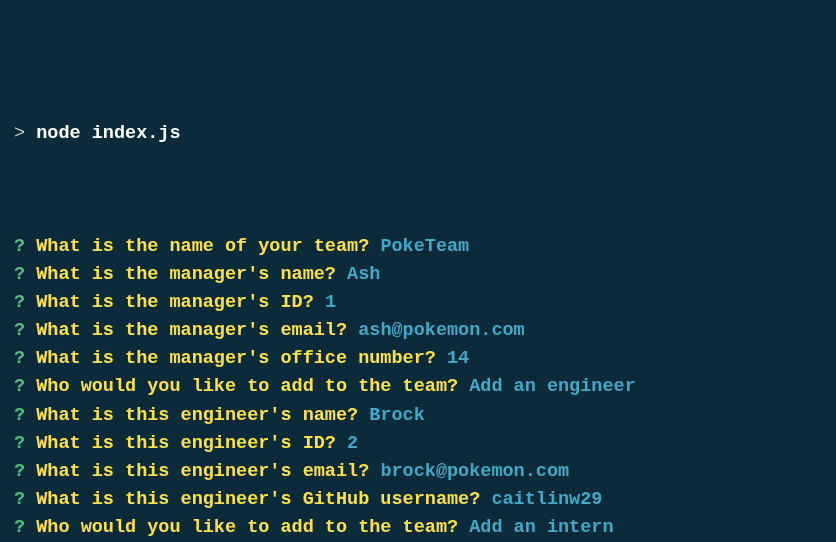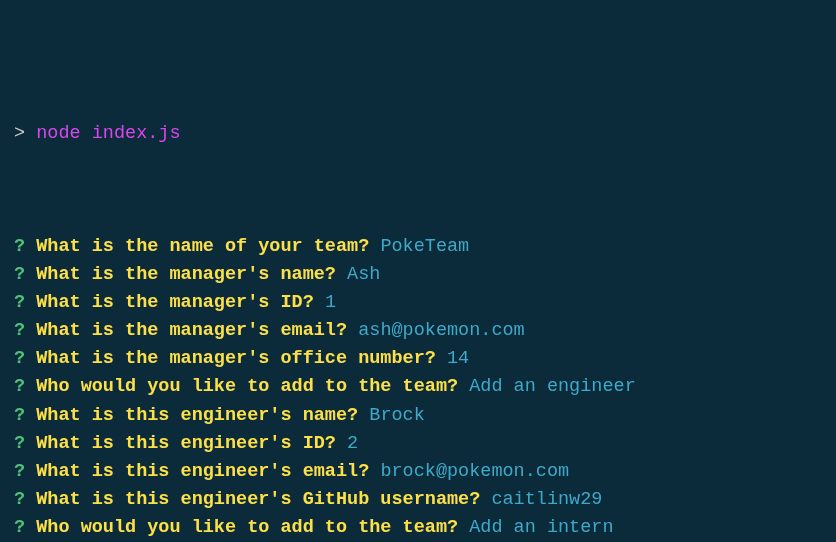--- a/index.html
+++ b/index.html
@@ -17,34 +17,34 @@
       width: 836px;
       height: 542px;
       overflow: hidden;
       white-space: pre;
       font-weight: 500;
     }
     .cmd-prompt {
       color: #d0d0d0;
     }
     .cmd-text {
-      color: #d946ef;
-      font-weight: 400;
+      color: #ffffff;
+      font-weight: 700;
     }
     .question-mark {
       color: #4ec278;
       font-weight: 600;
     }
     .question-text {
       color: #fde047;
       font-weight: 700;
     }
     .answer-text {
       color: #3fa9c9;
-      font-weight: 400;
+      font-weight: 700;
     }
     .line {
       display: block;
     }
   </style>
 </head>
 <body>
 
 
 

